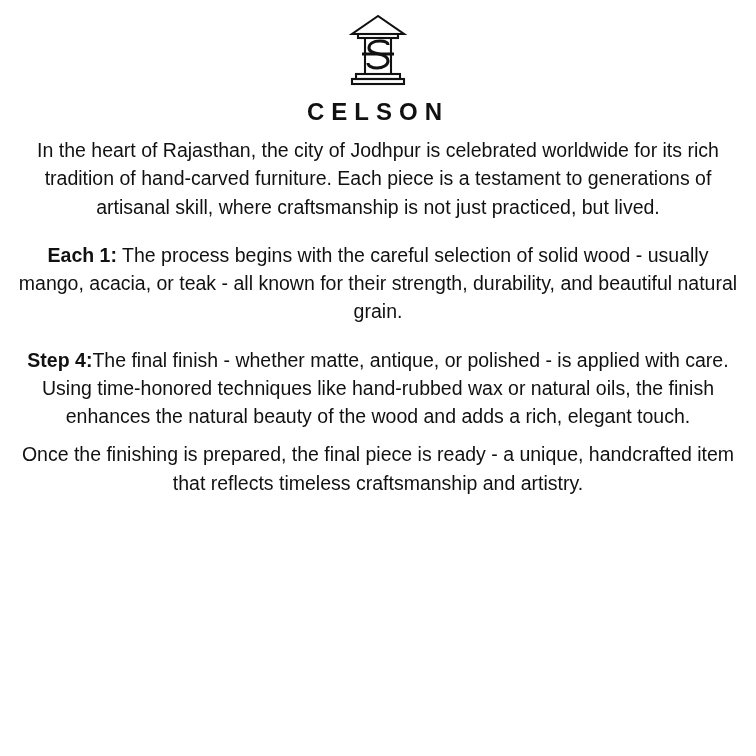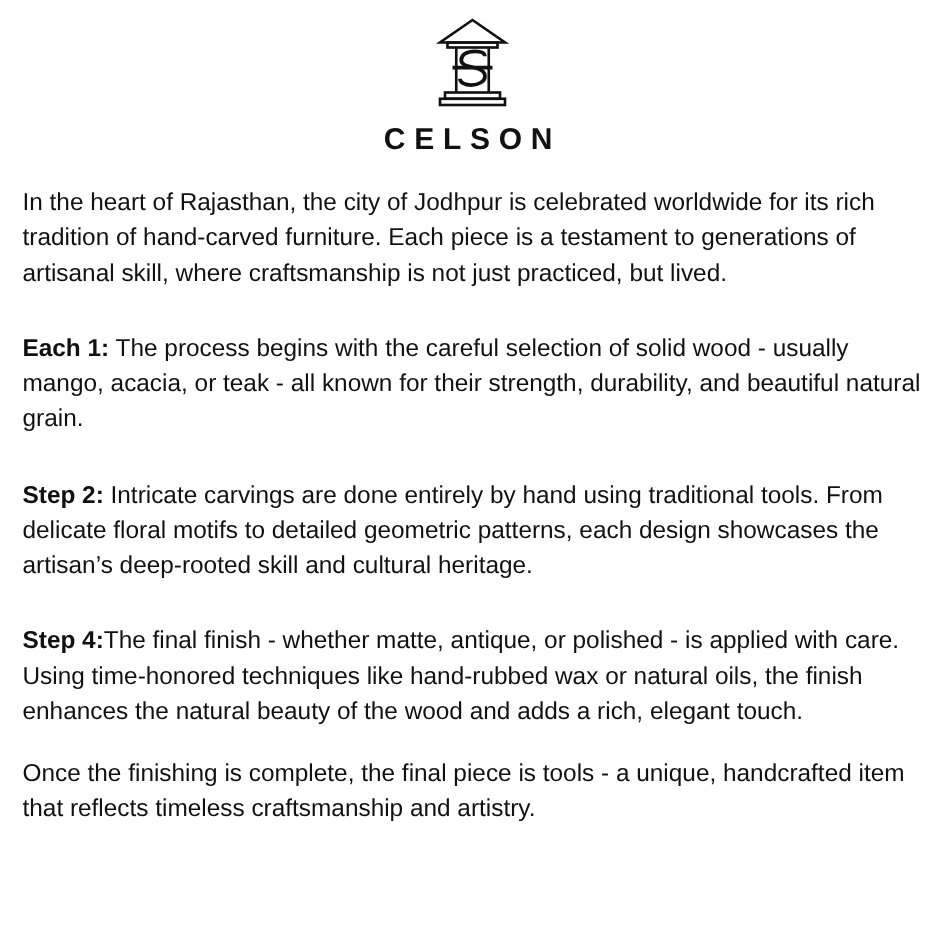--- a/index.html
+++ b/index.html
@@ -44,23 +44,24 @@
     font-weight: bold;
     letter-spacing: 1.6px;
     text-align: center;
     margin-bottom: 12px;
     color: #111111;
     white-space: nowrap;
   }
   .para {
     font-size: 19.5px;
     line-height: 1.45;
+    text-align: center;
     color: #111111;
     max-width: 720px;
-    margin: 16px auto 16px auto;
+    margin: 4px auto 16px auto;
   }
   .para.tight {
     margin-bottom: 6px;
   }
   .para b {
     font-weight: bold;
   }
   .step-label {
     font-weight: bold;
   }
@@ -89,24 +90,21 @@
 
   <div class="brand">CELSON</div>
 
 
   <div class="para">In the heart of Rajasthan, the city of Jodhpur is celebrated worldwide for its rich tradition of hand-carved furniture. Each piece is a testament to generations of artisanal skill, where craftsmanship is not just practiced, but lived.</div>
 
   <div class="para">
     <b class="step-label">Each 1:</b><span> The process begins with the careful selection of solid wood - usually mango, acacia, or teak - all known for their strength, durability, and beautiful natural grain.</span>
   </div>
 
-  <div class="para">
-    <b class="step-label">Step 2:</b><span> Intricate carvings are done entirely by hand using traditional tools. From delicate floral motifs to detailed geometric patterns, each design showcases the artisan’s deep-rooted skill and cultural heritage.</span>
-  </div>
 
 
   <div class="para tight">
     <b class="step-label">Step 4:</b><span>The final finish - whether matte, antique, or polished - is applied with care. Using time-honored techniques like hand-rubbed wax or natural oils, the finish enhances the natural beauty of the wood and adds a rich, elegant touch.</span>
   </div>
 
-  <div class="para">Once the finishing is complete, the final piece is tools - a unique, handcrafted item that reflects timeless craftsmanship and artistry.</div>
+  <div class="para">Once the finishing is prepared, the final piece is ready - a unique, handcrafted item that reflects timeless craftsmanship and artistry.</div>
 
 </div>
 
 </body></html>

